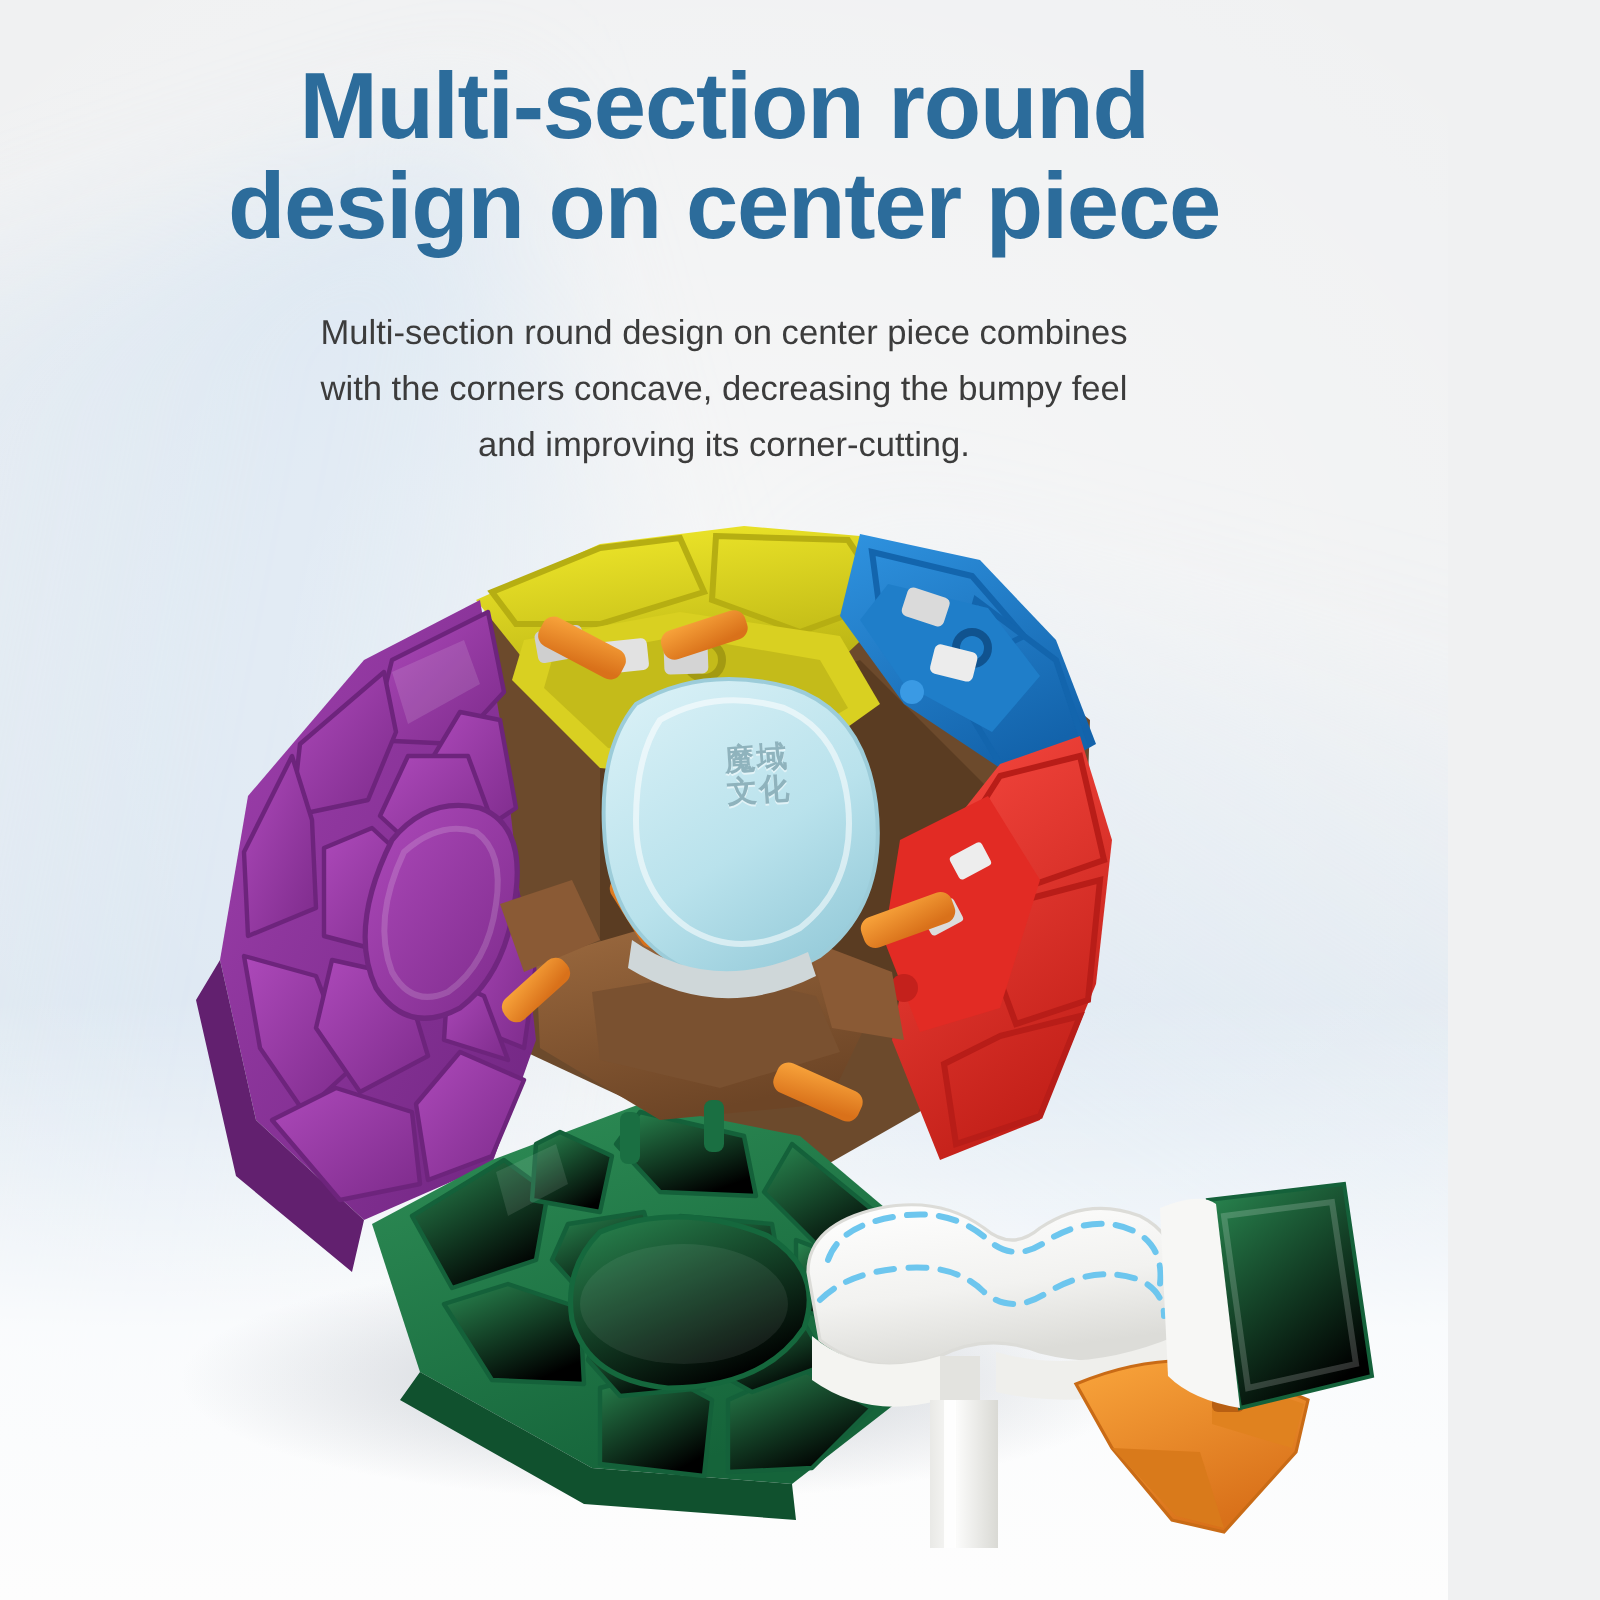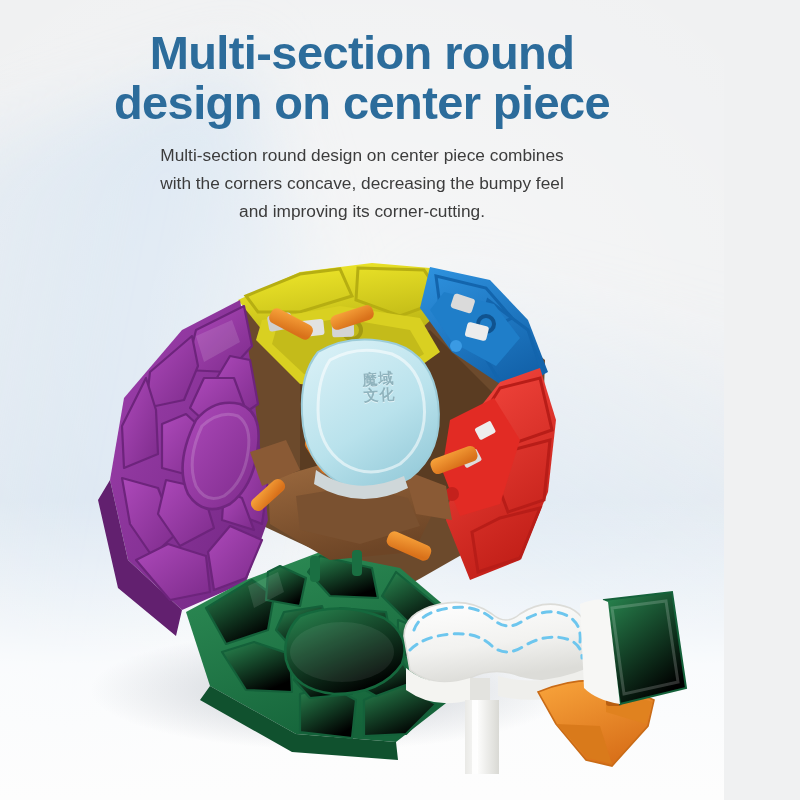--- a/index.html
+++ b/index.html
@@ -34,21 +34,21 @@
   .copy { position:absolute; left:0; right:0; top:28px; text-align:center; z-index:40; }
   .headline {
     color:#2c6c9b;
     font-size:47px;
     font-weight:bold;
     line-height:1.07;
     letter-spacing:-.6px;
     white-space:pre-line;
   }
   .subcopy {
-    margin-top:12px;
+    margin-top:23px;
     color:#3c3c3c;
     font-size:17.3px;
     line-height:1.62;
     white-space:pre-line;
   }
 
   
   .puzzle { position:absolute; left:0; top:0; width:800px; height:800px; z-index:20; }
   .puzzle svg { display:block; width:800px; height:800px; }
 

